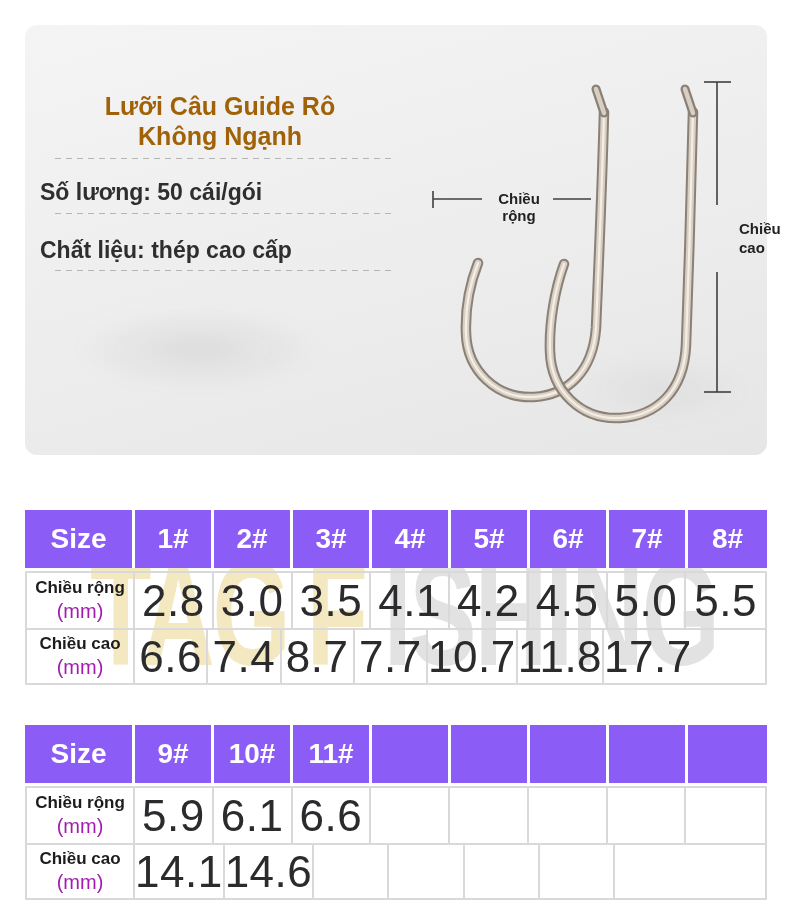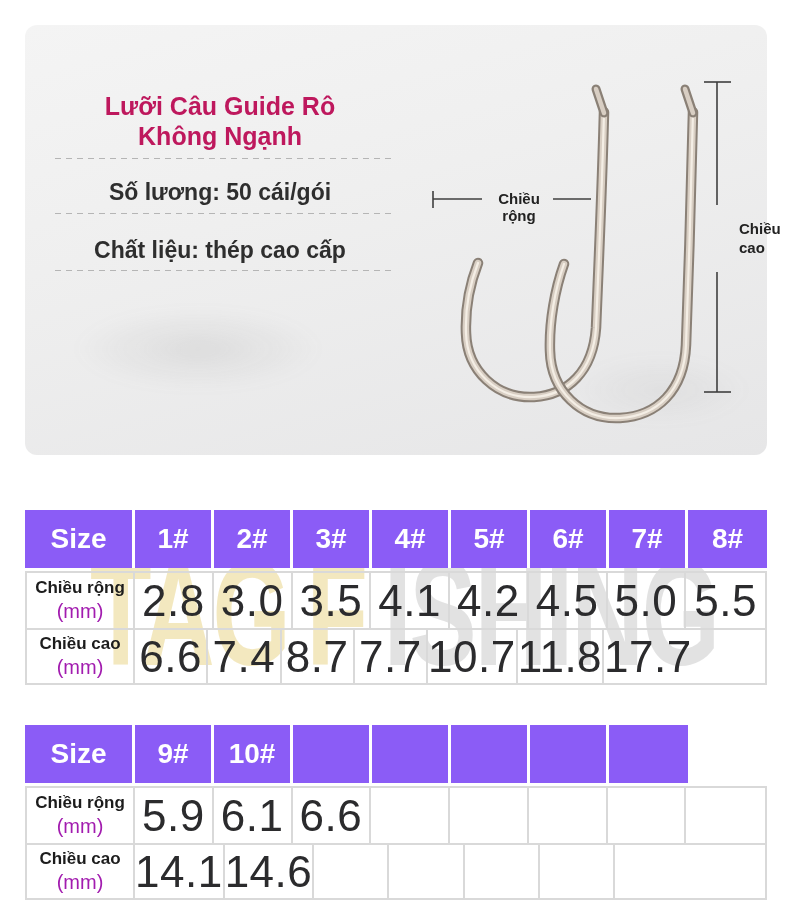--- a/index.html
+++ b/index.html
@@ -17,24 +17,24 @@
   }
   .smudge { position:absolute; border-radius:50%; filter:blur(7px); }
   .smudge-1 { left:48px; top:283px; width:250px; height:82px;
     background:radial-gradient(ellipse at center, rgba(110,110,110,0.12), rgba(110,110,110,0) 70%); }
   .smudge-2 { left:545px; top:330px; width:180px; height:70px;
     background:radial-gradient(ellipse at center, rgba(110,110,110,0.07), rgba(110,110,110,0) 70%); }
 
   
   .product-title {
     position:absolute; left:40px; top:92px; width:360px; text-align:center;
-    color:#be185d; font-size:25px; font-weight:bold; line-height:1.18;
+    color:#a16207; font-size:25px; font-weight:bold; line-height:1.18;
   }
   .info-line {
-    position:absolute; left:40px; width:360px; text-align:center;
+    position:absolute; left:40px; width:360px; 
     font-size:23px; font-weight:bold; color:#2e2e2e;
   }
   .info-qty { top:179px; }
   .info-mat { top:237px; }
   .dash {
     position:absolute; left:55px; width:336px; height:1px;
     background:repeating-linear-gradient(90deg,#b5b5b5 0,#b5b5b5 6px,transparent 6px,transparent 11px);
   }
   .dash-1 { top:158px; } .dash-2 { top:213px; } .dash-3 { top:270px; }
 
@@ -213,20 +213,21 @@
           </div>
       </div>
     </div>
   </div>
 
   <div class="spec-table spec-table-2">
     <div class="thead">
       <div class="th">Size</div>
       <div class="th">9#</div>
       <div class="th">10#</div>
+      <div class="th">11#</div>
       <div class="th"></div>
       <div class="th"></div>
       <div class="th"></div>
       <div class="th"></div>
       <div class="th"></div>
     </div>
     <div class="tbody">
       <div class="tr">
         <div class="td">
           <div class="row-label">Chiều rộng</div>

